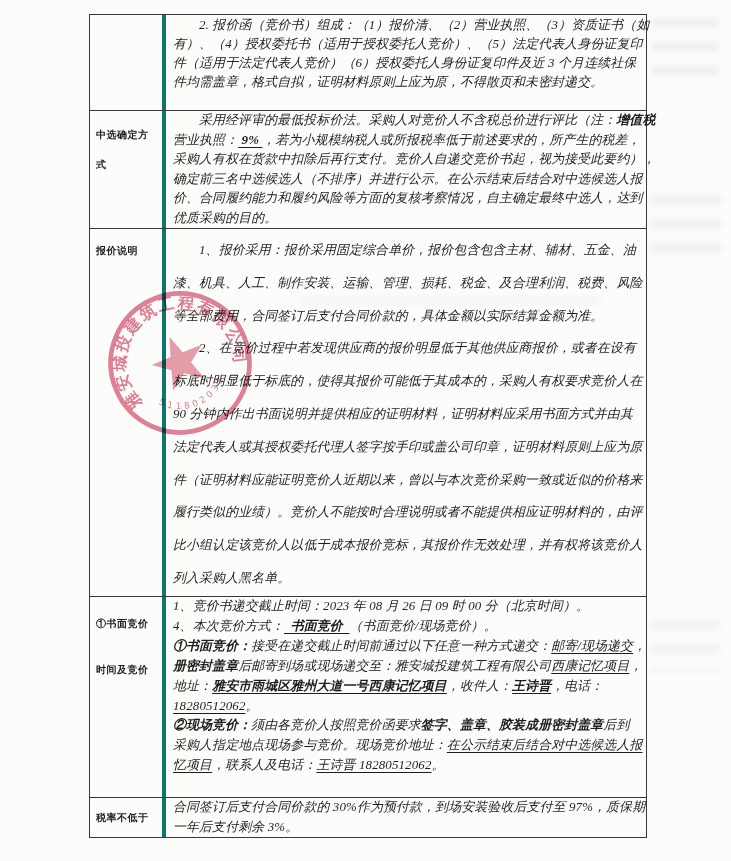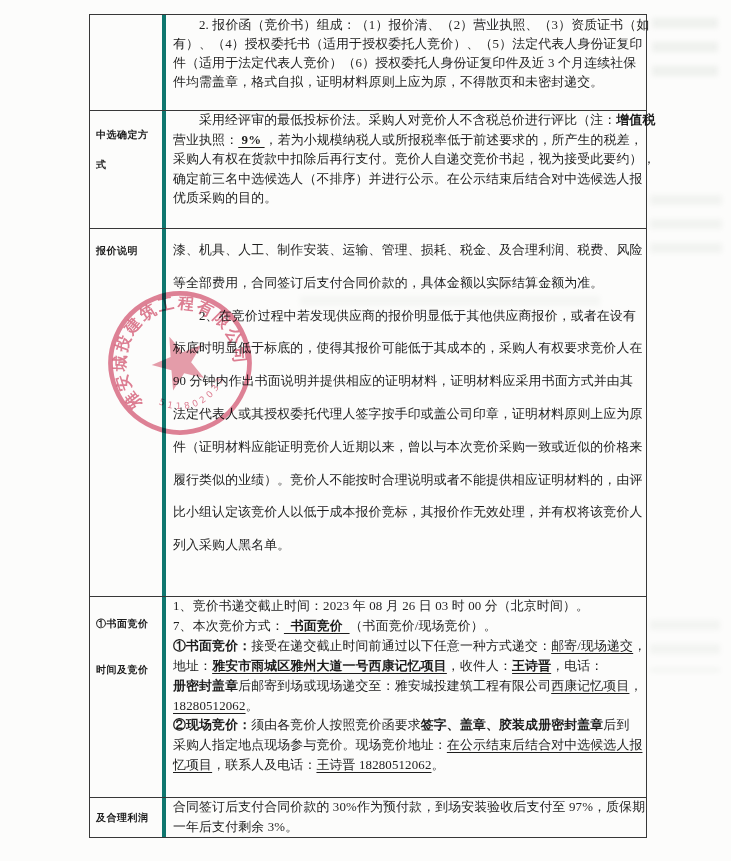--- a/index.html
+++ b/index.html
@@ -19,21 +19,21 @@
   .trow:first-child{border-top:none}
   .lcell{
     flex:0 0 76px;width:76px;border-right:4px solid #0f766e;
     box-sizing:border-box;
     font-size:10px;font-weight:700;letter-spacing:.5px;
     padding:8px 2px 0 6px;
   }
   .lcell .line{white-space:nowrap;line-height:22px}
   .ccell{
     flex:1;box-sizing:border-box;padding:0 4px 0 7px;
-    font-size:12.9px;letter-spacing:.15px;
+    font-size:12.9px;letter-spacing:.15px;font-style:italic;
   }
   .ccell .line{white-space:nowrap}
   .ind{text-indent:26px}
   .b{font-weight:700}
   .u{text-decoration:underline;text-underline-offset:3px}
   
   .row-0{height:95px}  .row-0 .ccell .line{line-height:19px}   .row-0 .ccell{padding-top:1px}
   .row-1{height:117px} .row-1 .ccell .line{line-height:19.5px}
   .row-1 .lcell{padding-top:9px}.row-1 .lcell .line{line-height:30px}
   .row-2{height:367px} .row-2 .ccell .line{line-height:32.8px}.row-2 .ccell{padding-top:5px}
@@ -74,60 +74,62 @@
     <div class="trow row-1">
       <div class="lcell">
         <div class="line">中选确定方</div>
         <div class="line">式</div>
       </div>
       <div class="ccell">
         <div class="line ind"><span class="">采用经评审的最低投标价法。采购人对竞价人不含税总价进行评比（注：</span><span class="b ">增值税</span></div>
         <div class="line"><span class="">营业执照：</span><span class="b u">&nbsp;9%&nbsp;</span><span class="">，若为小规模纳税人或所报税率低于前述要求的，所产生的税差，</span></div>
         <div class="line"><span class="">采购人有权在货款中扣除后再行支付。竞价人自递交竞价书起，视为接受此要约），</span></div>
         <div class="line"><span class="">确定前三名中选候选人（不排序）并进行公示。在公示结束后结合对中选候选人报</span></div>
+        <div class="line"><span class="">价、合同履约能力和履约风险等方面的复核考察情况，自主确定最终中选人，达到</span></div>
         <div class="line"><span class="">优质采购的目的。</span></div>
       </div>
     </div>
     <div class="trow row-2">
       <div class="lcell">
         <div class="line">报价说明</div>
       </div>
       <div class="ccell">
+        <div class="line ind"><span class="">1、报价采用：报价采用固定综合单价，报价包含包含主材、辅材、五金、油</span></div>
         <div class="line"><span class="">漆、机具、人工、制作安装、运输、管理、损耗、税金、及合理利润、税费、风险</span></div>
         <div class="line"><span class="">等全部费用，合同签订后支付合同价款的，具体金额以实际结算金额为准。</span></div>
         <div class="line ind"><span class="">2、在竞价过程中若发现供应商的报价明显低于其他供应商报价，或者在设有</span></div>
         <div class="line"><span class="">标底时明显低于标底的，使得其报价可能低于其成本的，采购人有权要求竞价人在</span></div>
         <div class="line"><span class="">90 分钟内作出书面说明并提供相应的证明材料，证明材料应采用书面方式并由其</span></div>
         <div class="line"><span class="">法定代表人或其授权委托代理人签字按手印或盖公司印章，证明材料原则上应为原</span></div>
         <div class="line"><span class="">件（证明材料应能证明竞价人近期以来，曾以与本次竞价采购一致或近似的价格来</span></div>
         <div class="line"><span class="">履行类似的业绩）。竞价人不能按时合理说明或者不能提供相应证明材料的，由评</span></div>
         <div class="line"><span class="">比小组认定该竞价人以低于成本报价竞标，其报价作无效处理，并有权将该竞价人</span></div>
         <div class="line"><span class="">列入采购人黑名单。</span></div>
       </div>
     </div>
     <div class="trow row-3">
       <div class="lcell">
         <div class="line">①书面竞价</div>
         <div class="line">时间及竞价</div>
       </div>
       <div class="ccell">
-        <div class="line"><span class="">1、竞价书递交截止时间：2023 年 08 月 26 日 03 时 00 分（北京时间）。</span></div>
-        <div class="line"><span class="">7、本次竞价方式：</span><span class="b u">&nbsp;&nbsp;书面竞价&nbsp;&nbsp;</span><span class="">（书面竞价/现场竞价）。</span></div>
+        <div class="line"><span class="">1、竞价书递交截止时间：2023 年 08 月 26 日 09 时 00 分（北京时间）。</span></div>
+        <div class="line"><span class="">4、本次竞价方式：</span><span class="b u">&nbsp;&nbsp;书面竞价&nbsp;&nbsp;</span><span class="">（书面竞价/现场竞价）。</span></div>
         <div class="line"><span class="b ">①书面竞价：</span><span class="">接受在递交截止时间前通过以下任意一种方式递交：</span><span class="u">邮寄/现场递交</span><span class="">，</span></div>
+        <div class="line"><span class="b ">册密封盖章</span><span class="">后邮寄到场或现场递交至：雅安城投建筑工程有限公司</span><span class="u">西康记忆项目</span><span class="">，</span></div>
         <div class="line"><span class="">地址：</span><span class="b u">雅安市雨城区雅州大道一号西康记忆项目</span><span class="">，收件人：</span><span class="b u">王诗晋</span><span class="">，电话：</span></div>
-        <div class="line"><span class="b ">册密封盖章</span><span class="">后邮寄到场或现场递交至：雅安城投建筑工程有限公司</span><span class="u">西康记忆项目</span><span class="">，</span></div>
         <div class="line"><span class="u">18280512062</span><span class="">。</span></div>
         <div class="line"><span class="b ">②现场竞价：</span><span class="">须由各竞价人按照竞价函要求</span><span class="b ">签字、盖章、胶装成册密封盖章</span><span class="">后到</span></div>
         <div class="line"><span class="">采购人指定地点现场参与竞价。现场竞价地址：</span><span class="u">在公示结束后结合对中选候选人报</span></div>
         <div class="line"><span class="u">忆项目</span><span class="">，联系人及电话：</span><span class="u">王诗晋 18280512062</span><span class="">。</span></div>
       </div>
     </div>
     <div class="trow row-4">
       <div class="lcell">
-        <div class="line">及合理利润</div>
+        <div class="line">税率不低于</div>
       </div>
       <div class="ccell">
         <div class="line"><span class="">合同签订后支付合同价款的 30%作为预付款，到场安装验收后支付至 97%，质保期</span></div>
         <div class="line"><span class="">一年后支付剩余 3%。</span></div>
       </div>
     </div>
   </div>
 
 <svg class="seal" viewBox="0 0 160 160">
   <g transform="rotate(-22 80 80)">

